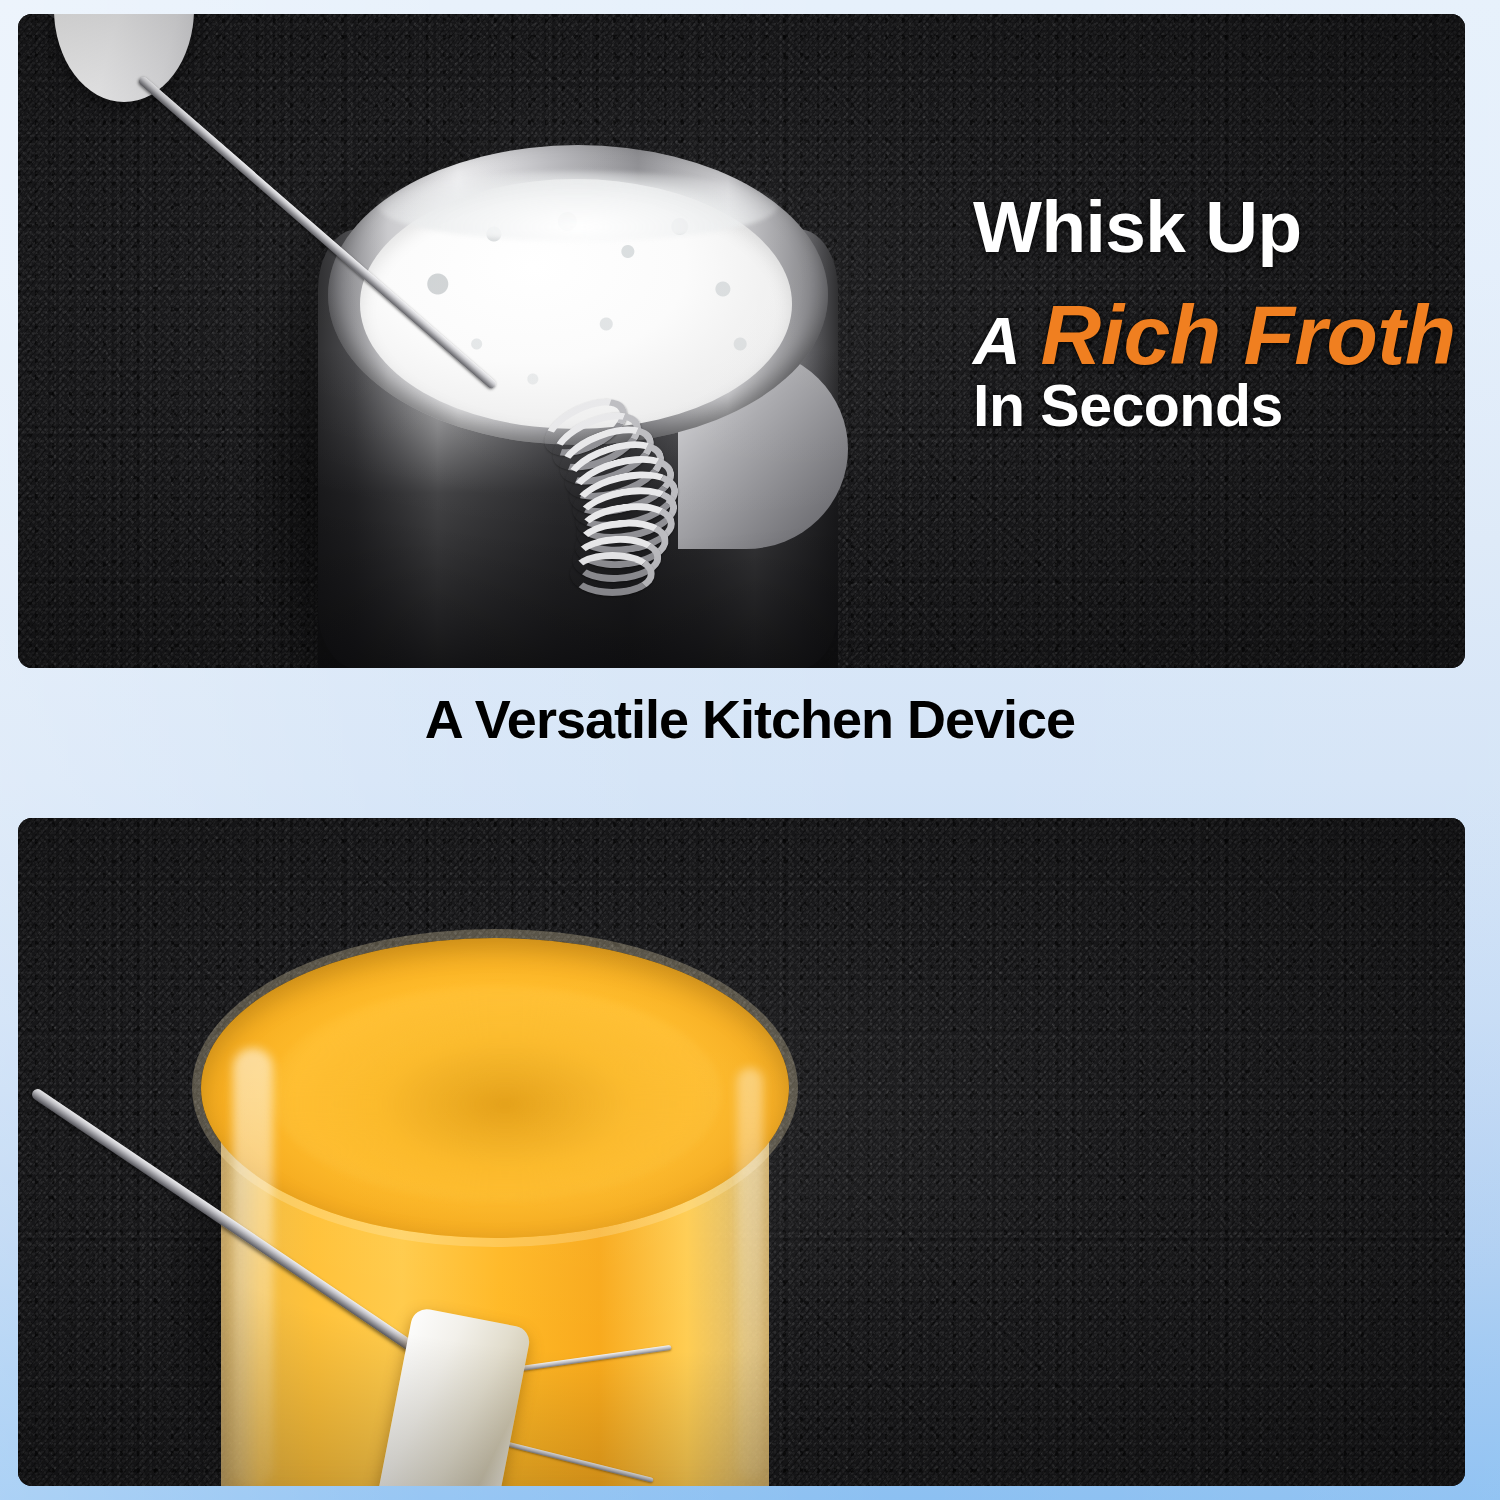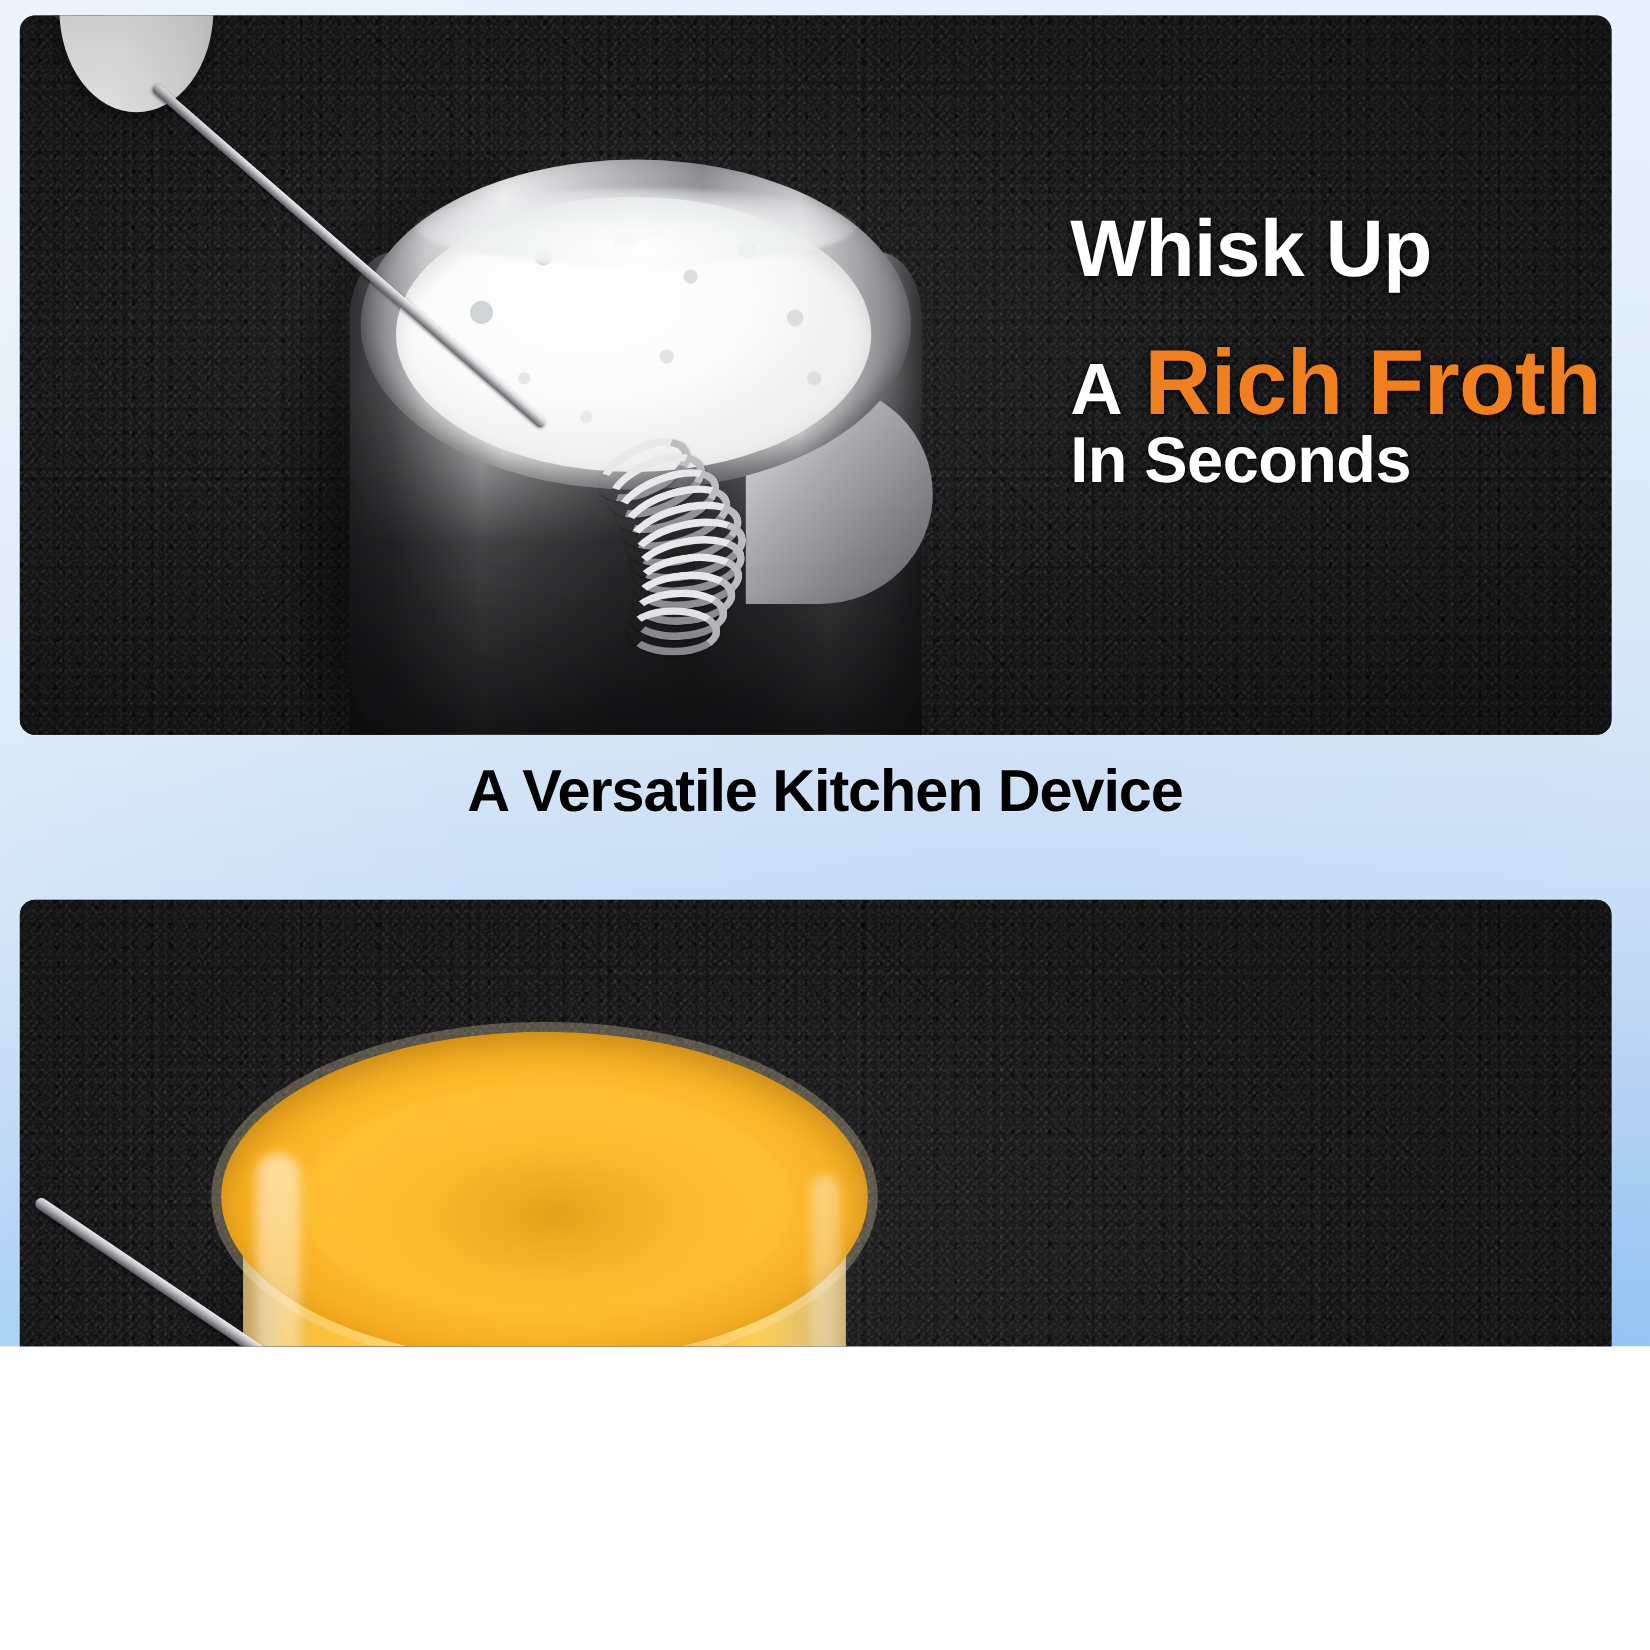--- a/index.html
+++ b/index.html
@@ -3,21 +3,21 @@
 <meta charset="utf-8">
 <style>
   html, body {
     margin: 0;
     padding: 0;
     background: #ffffff;
   }
   #stage {
     position: relative;
     width: 1500px;
-    height: 1224px;
+    height: 1500px;
     overflow: hidden;
     font-family: "Liberation Sans", sans-serif;
     
     background:
       linear-gradient(to bottom,
         #e6f0fb 0%,
         #e3eefb 18%,
         #dce9f8 36%,
         #d4e4f7 52%,
         #c5dbf5 68%,
@@ -273,21 +273,21 @@
   .copy-line{
     display:block;
     font-weight: 700;
     white-space: nowrap;
     text-shadow: 0 2px 8px rgba(0,0,0,0.75), 0 0 2px rgba(0,0,0,0.6);
   }
   .accent { color: #f07f20; }
 
   #copy-top   { left: 955px; top: 176px; }
   #copy-top .l1 { font-size: 73px; line-height: 1.0; }
-  #copy-top .l2 { font-size: 84px; line-height: 1.0; margin-top: 42px; }
+  #copy-top .l2 { font-size: 84px; line-height: 1.0; margin-top: 30px; font-style: italic; }
   #copy-top .l2 .small-a { font-size: 66px; letter-spacing: 2px; }
   #copy-top .l3 { font-size: 59px; line-height: 1.0; }
 
   
   #headline{
     position:absolute;
     left: 0; right: 0;
     top: 692px;
     z-index: 7;
     text-align:center;

